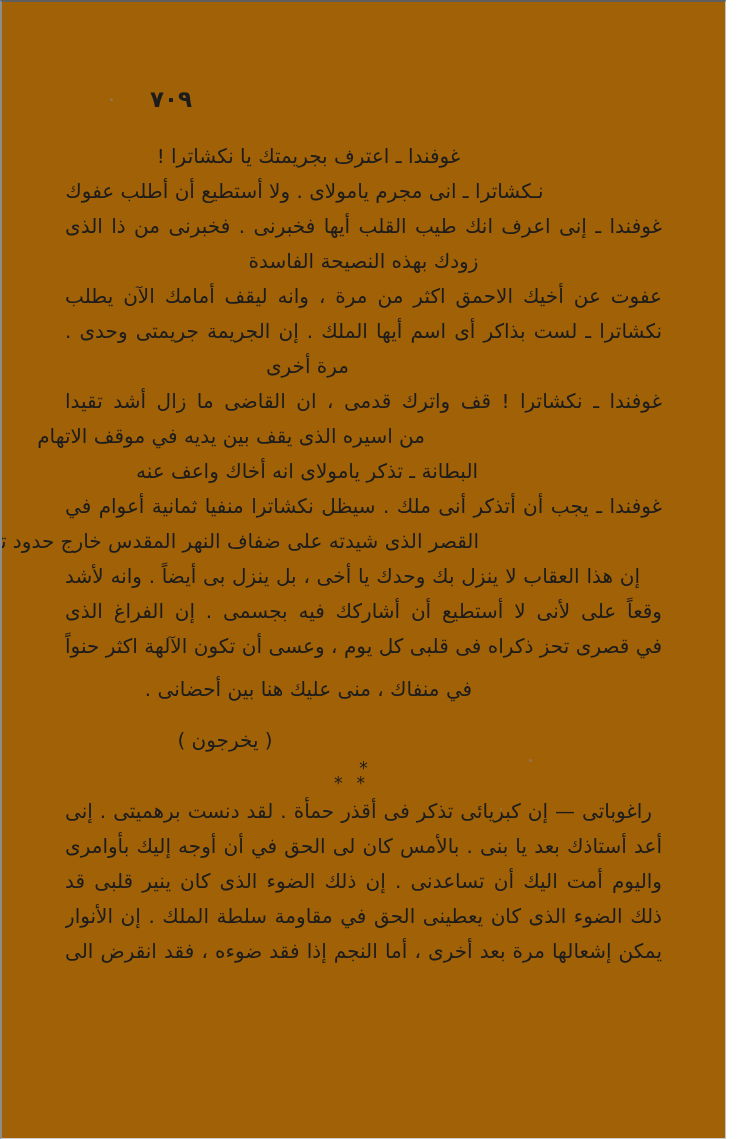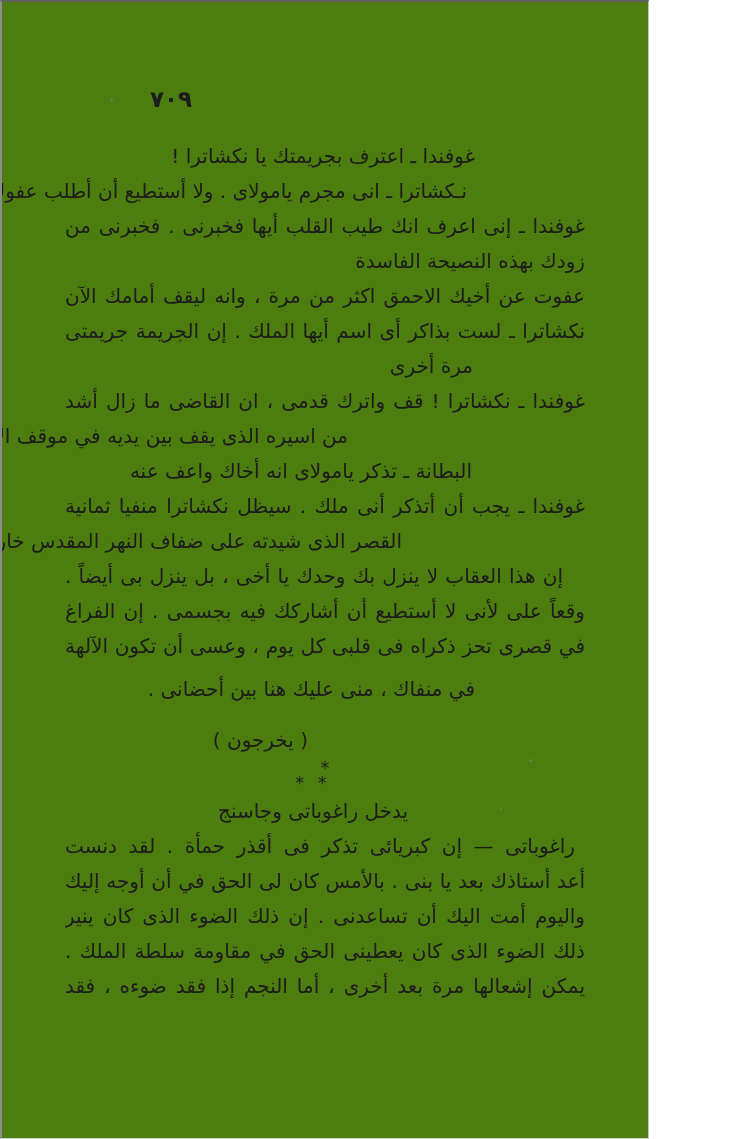--- a/index.html
+++ b/index.html
@@ -1,21 +1,21 @@
 <!DOCTYPE html>
 <html lang="ar"><head>
 <meta charset="utf-8">
 <style>
   html,body{margin:0;padding:0;background:#ffffff;}
   body{width:755px;height:1139px;}
   .sheet{
     position:relative;
-    width:649px;height:1139px;
+    width:726px;height:1139px;
     box-sizing:border-box;
-    background:#4d7c0f;
+    background:#a16207;
     border-top:2px solid #5f5f5f;
     border-left:2px solid #8d8d8d;
     border-right:1px solid #c4c4c4;
     border-bottom:1px solid #cfcfcf;
     overflow:hidden;
     font-family:"DejaVu Sans", sans-serif;
     color:#1c1c1c;
   }
   .page-number{
     position:absolute;
@@ -27,21 +27,21 @@
   }
   .text-block{
     direction:rtl;
     padding:137px 63px 0 63px;
     font-size:20px;
   }
   .line{
     height:35px;
     line-height:35px;
     white-space:nowrap;
-    text-align:right;
+    text-align:center;
   }
   .full{
     white-space:normal;
     overflow:hidden;
     text-align:justify;
     text-align-last:justify;
   }
   .asterism{
     height:36px;
     box-sizing:border-box;
@@ -88,21 +88,20 @@
     <div class="line full">وقعاً على لأنى لا أستطيع أن أشاركك فيه بجسمى . إن الفراغ الذى سوف تتركه</div>
     <div class="line full">في قصرى تحز ذكراه فى قلبى كل يوم ، وعسى أن تكون الآلهة اكثر حنواً عليك</div>
     <div class="line" style="padding-right:110px;margin-top:8px;">في منفاك ، منى عليك هنا بين أحضانى .</div>
     <div class="line" style="padding-right:277px;margin-top:16px;">( يخرجون )</div>
 
     <div class="asterism">
       <div class="row">*</div>
       <div class="row row2">**</div>
     </div>
 
-    <div class="line" style="padding-right:177px;">يدخل راغوباتى وجاسنج</div>
     <div class="line full" style="padding-right:10px;">راغوباتى — إن كبريائى تذكر فى أقذر حمأة . لقد دنست برهميتى . إنى لم</div>
     <div class="line full">أعد أستاذك بعد يا بنى . بالأمس كان لى الحق في أن أوجه إليك بأوامرى .</div>
     <div class="line full">واليوم أمت اليك أن تساعدنى . إن ذلك الضوء الذى كان ينير قلبى قد انطفأ .</div>
     <div class="line full">ذلك الضوء الذى كان يعطينى الحق في مقاومة سلطة الملك . إن الأنوار الارضية</div>
     <div class="line full">يمكن إشعالها مرة بعد أخرى ، أما النجم إذا فقد ضوءه ، فقد انقرض الى أبد</div>
   </div>
 
 </div>
 
 </body></html>

